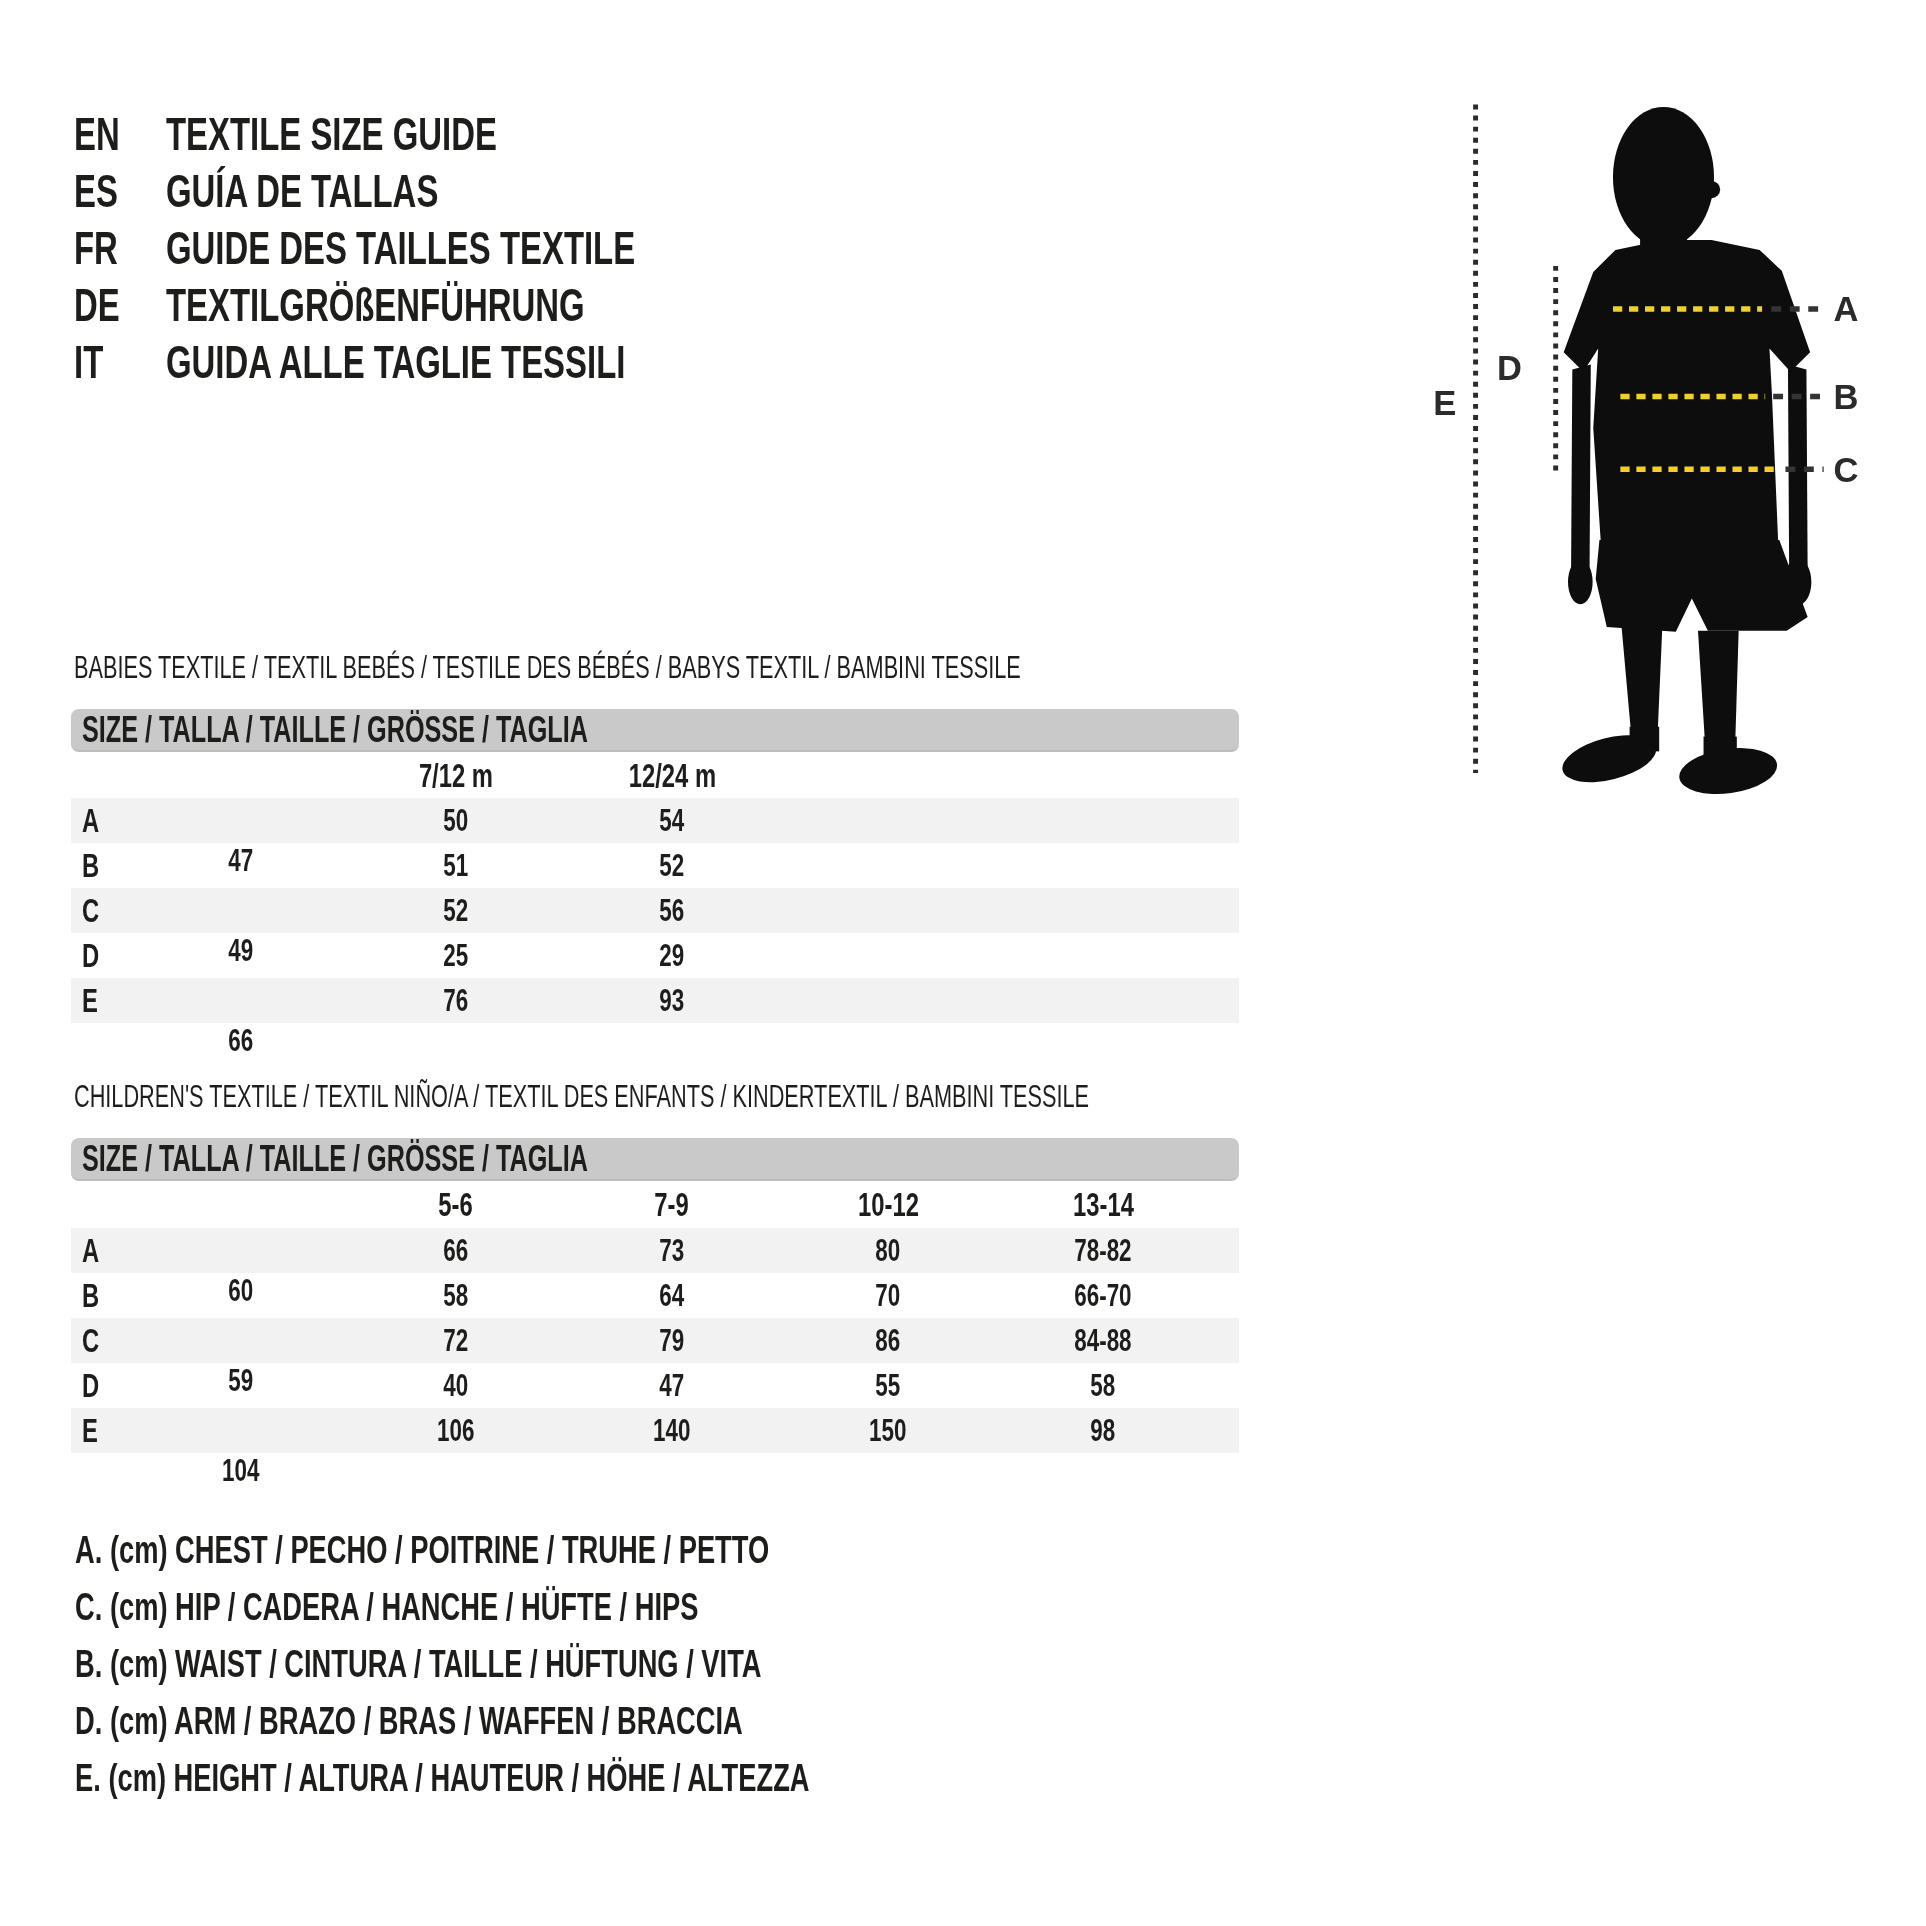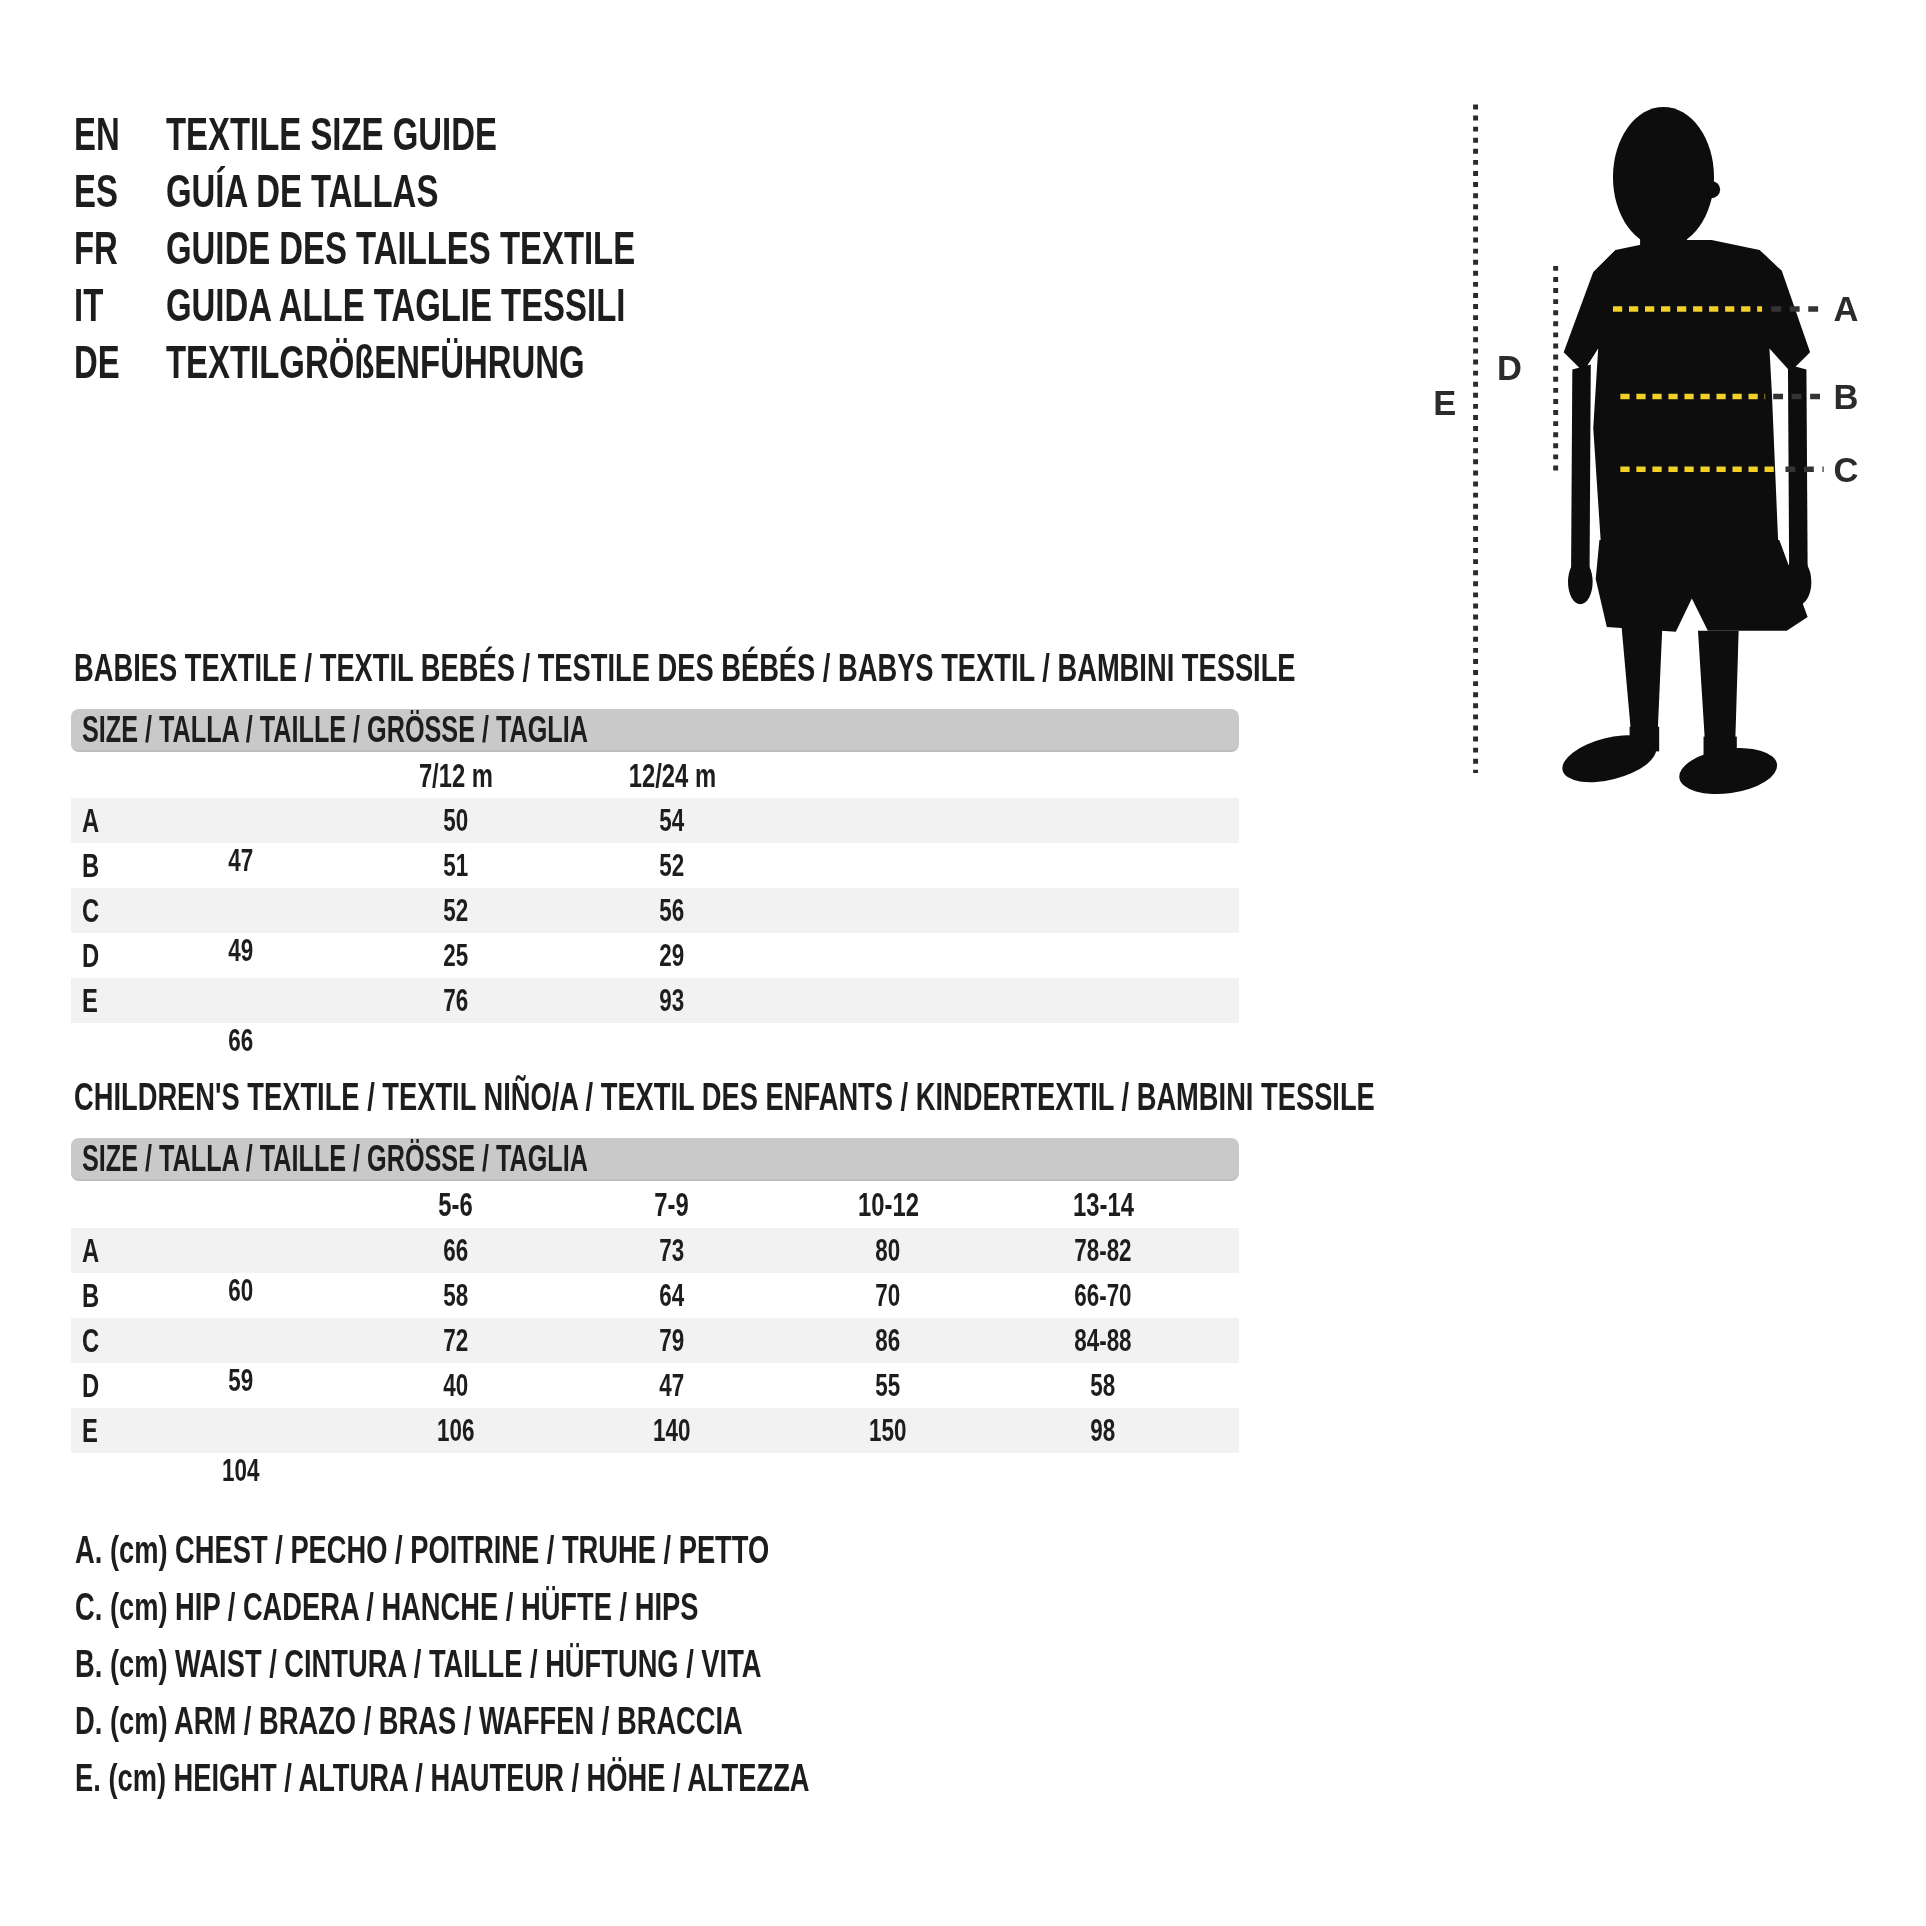--- a/index.html
+++ b/index.html
@@ -10,21 +10,21 @@
   .cd{display:inline-block;transform:scaleX(0.70);transform-origin:0 50%;white-space:pre;}
   .cdc{transform-origin:50% 50%;}
 
   
   .langs{position:absolute;left:74px;top:105px;width:924px;}
   .lang-row{position:relative;height:57px;font-size:47px;font-weight:700;line-height:57px;}
   .lang-code{position:absolute;left:0;top:0;}
   .lang-label{position:absolute;left:92px;top:0;}
 
   
-  .sec-title{position:absolute;left:74px;font-size:39px;font-weight:700;line-height:39px;white-space:nowrap;text-align:center;}
+  .sec-title{position:absolute;left:74px;font-size:31px;font-weight:400;line-height:39px;white-space:nowrap;text-align:center;}
   .sec-title.babies{top:648px;}
   .sec-title.children{top:1077px;}
 
   
   .tblwrap{position:absolute;left:71px;width:1168px;}
   .tblwrap.babies{top:709px;height:314px;}
   .tblwrap.children{top:1138px;height:315px;}
   .band{position:absolute;left:0;top:0;width:1168px;height:41px;background:#c9c9c9;border-bottom:2.5px solid #bdbdbd;font-size:36px;font-weight:700;line-height:41px;border-radius:8px;}
   .band .cd{margin-left:11px;}
   .hrow{position:absolute;left:0;top:44px;width:1168px;height:45px;font-size:34px;font-weight:700;line-height:45px;}
@@ -54,26 +54,26 @@
     </div>
     <div class="lang-row">
       <span class="lang-code cd">ES</span>
       <span class="lang-label cd">GUÍA DE TALLAS</span>
     </div>
     <div class="lang-row">
       <span class="lang-code cd">FR</span>
       <span class="lang-label cd">GUIDE DES TAILLES TEXTILE</span>
     </div>
     <div class="lang-row">
+      <span class="lang-code cd">DE</span>
+      <span class="lang-label cd">TEXTILGRÖßENFÜHRUNG</span>
+    </div>
+    <div class="lang-row">
       <span class="lang-code cd">IT</span>
       <span class="lang-label cd">GUIDA ALLE TAGLIE TESSILI</span>
-    </div>
-    <div class="lang-row">
-      <span class="lang-code cd">DE</span>
-      <span class="lang-label cd">TEXTILGRÖßENFÜHRUNG</span>
     </div>
   </div>
 
   <svg class="figure" width="509" height="727" viewBox="0 0 826 1180">
 
     <line x1="95" y1="30" x2="95" y2="1115" stroke="#2b2b2b" stroke-width="8" stroke-dasharray="8 10"></line>
 
     <line x1="225" y1="292" x2="225" y2="630" stroke="#2b2b2b" stroke-width="8" stroke-dasharray="8 10"></line>
 
     <g fill="#0d0d0d">

